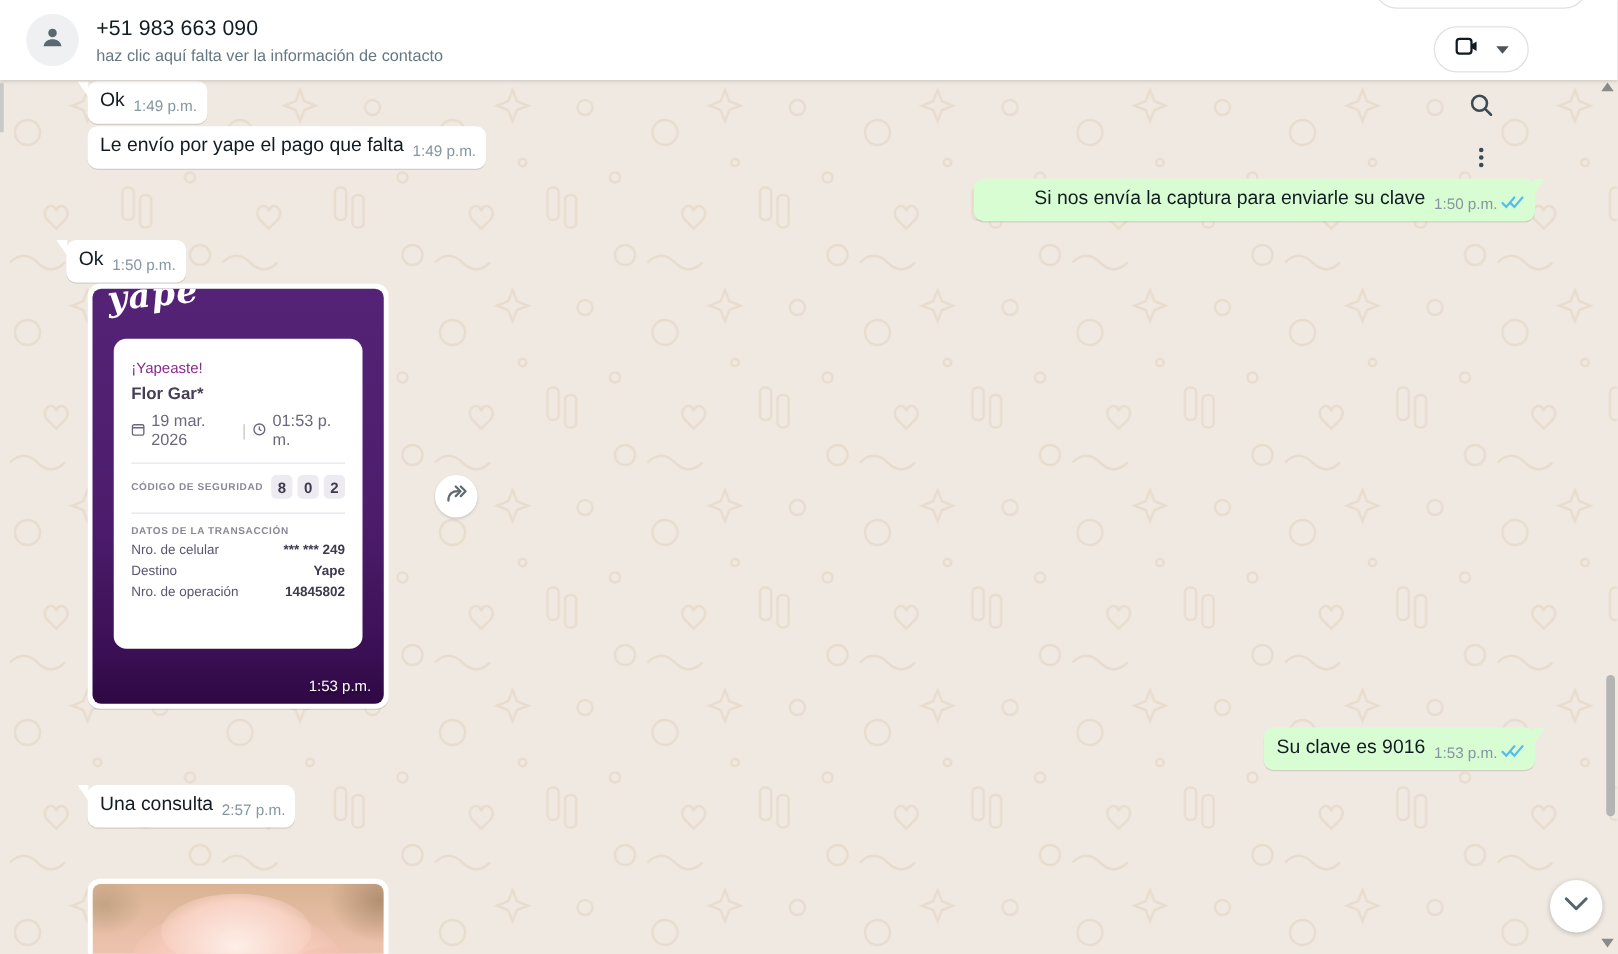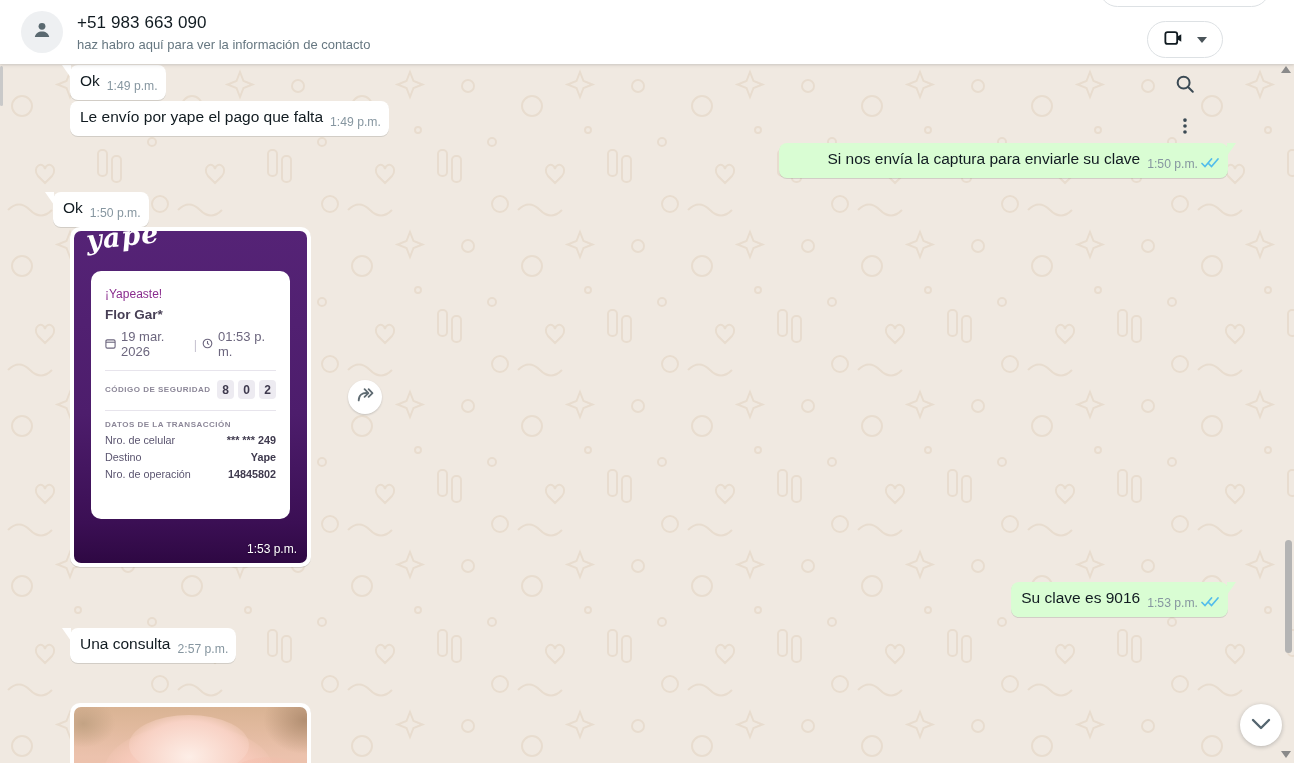--- a/index.html
+++ b/index.html
@@ -111,21 +111,21 @@
   <div class="avatar">
     <span>
       <svg width="24" height="24" viewBox="0 0 24 24">
           <circle cx="12" cy="8.3" r="3.4" fill="#5a6970"></circle>
           <path d="M4.8 19c.6-3.6 3.6-5.6 7.2-5.6s6.6 2 7.2 5.6z" fill="#5a6970"></path>
         </svg>
     </span>
   </div>
   <div class="h-texts">
     <div class="h-title">+51 983 663 090</div>
-    <div class="h-sub">haz habro aquí para ver la información de contacto</div>
+    <div class="h-sub">haz clic aquí falta ver la información de contacto</div>
   </div>
   <div class="h-right">
     <div class="circle-btn">
       <span>
         <svg width="20" height="20" viewBox="0 0 24 24">
             <path d="M4 7.2A2.2 2.2 0 0 1 6.2 5h8.1c.6 0 1.2.25 1.6.7l4.5 5.2a1.7 1.7 0 0 1 0 2.2l-4.5 5.2c-.4.45-1 .7-1.6.7H6.2A2.2 2.2 0 0 1 4 16.8z" fill="#1f272a"></path>
           </svg>
       </span>
     </div>
     <div class="pill">

